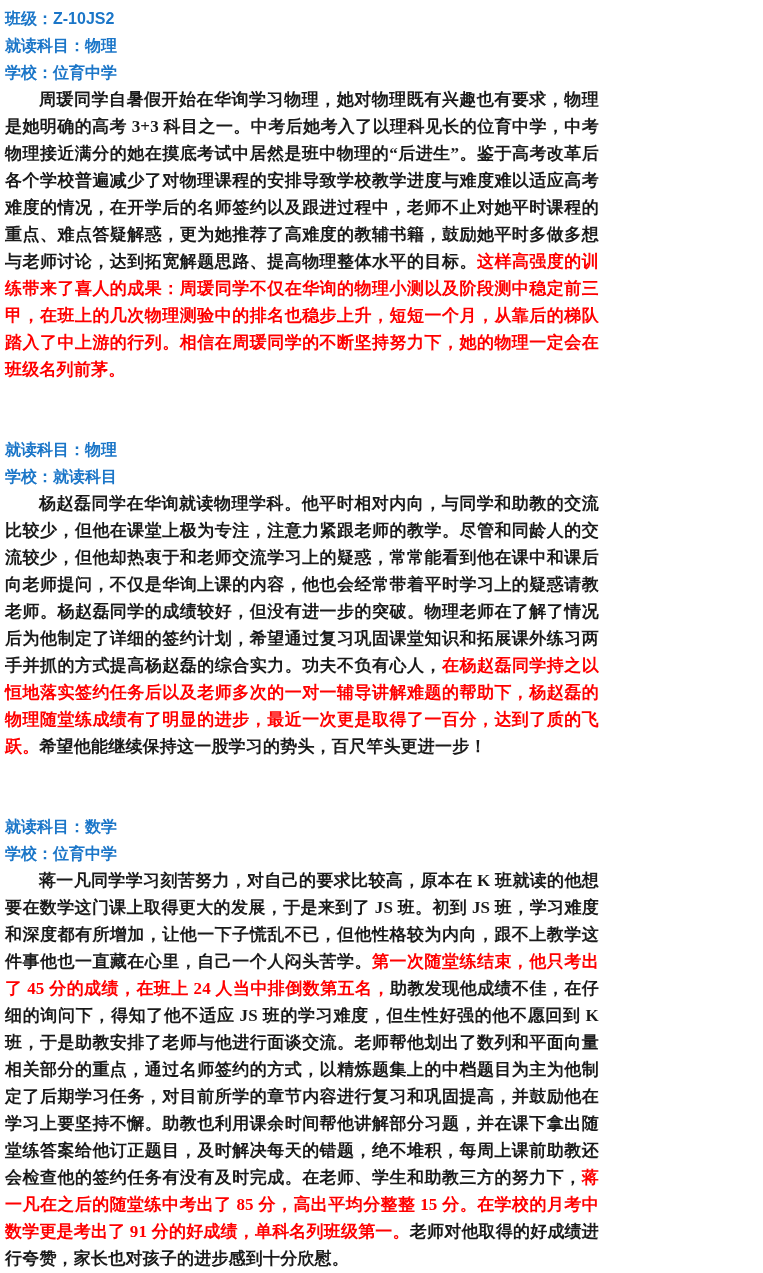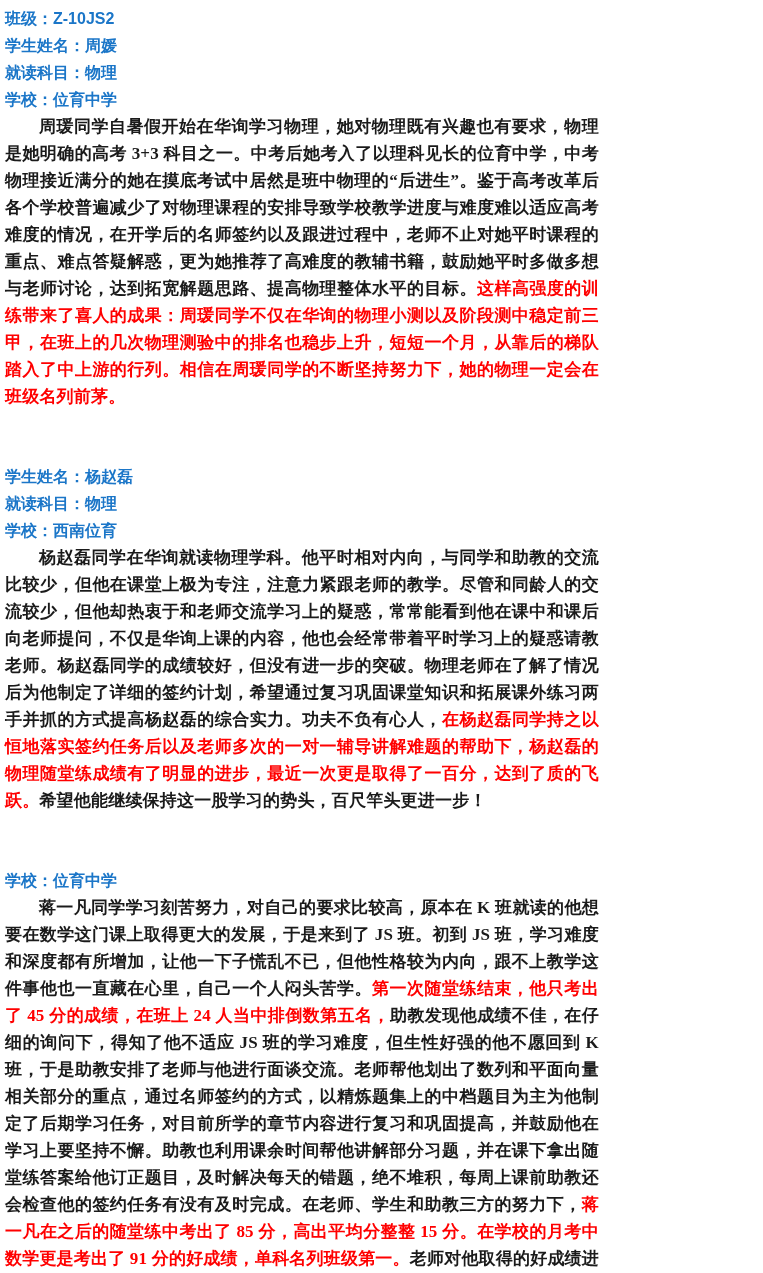--- a/index.html
+++ b/index.html
@@ -45,44 +45,41 @@
 </head>
 <body>
 
 <main class="page">
   <div id="sections-root">
   <section class="report">
     <div class="meta-row">
       <span class="lab">班级：</span><span class="val">Z-10JS2</span>
     </div>
     <div class="meta-row">
-      <span class="lab">学生姓名：</span><span class="val">周媛</span>
-    </div>
-    <div class="meta-row">
       <span class="lab">就读科目：</span><span class="val">物理</span>
     </div>
     <div class="meta-row">
       <span class="lab">学校：</span><span class="val">位育中学</span>
     </div>
     <p class="report-paragraph"><span class="run-normal">周瑗同学自暑假开始在华询学习物理，她对物理既有兴趣也有要求，物理是她明确的高考 3+3 科目之一。中考后她考入了以理科见长的位育中学，中考物理接近满分的她在摸底考试中居然是班中物理的“后进生”。鉴于高考改革后各个学校普遍减少了对物理课程的安排导致学校教学进度与难度难以适应高考难度的情况，在开学后的名师签约以及跟进过程中，老师不止对她平时课程的重点、难点答疑解惑，更为她推荐了高难度的教辅书籍，鼓励她平时多做多想与老师讨论，达到拓宽解题思路、提高物理整体水平的目标。</span><span class="run-red">这样高强度的训练带来了喜人的成果：周瑗同学不仅在华询的物理小测以及阶段测中稳定前三甲，在班上的几次物理测验中的排名也稳步上升，短短一个月，从靠后的梯队踏入了中上游的行列。相信在周瑗同学的不断坚持努力下，她的物理一定会在班级名列前茅。</span></p>
   </section>
 
   <section class="report">
     <div class="meta-row">
-      <span class="lab">学生姓名：</span><span class="val">杨赵磊</span>
-    </div>
-    <div class="meta-row">
       <span class="lab">就读科目：</span><span class="val">物理</span>
     </div>
     <div class="meta-row">
-      <span class="lab">学校：</span><span class="val">西南位育</span>
+      <span class="lab">学校：</span><span class="val">就读科目</span>
     </div>
     <p class="report-paragraph"><span class="run-normal">杨赵磊同学在华询就读物理学科。他平时相对内向，与同学和助教的交流比较少，但他在课堂上极为专注，注意力紧跟老师的教学。尽管和同龄人的交流较少，但他却热衷于和老师交流学习上的疑惑，常常能看到他在课中和课后向老师提问，不仅是华询上课的内容，他也会经常带着平时学习上的疑惑请教老师。杨赵磊同学的成绩较好，但没有进一步的突破。物理老师在了解了情况后为他制定了详细的签约计划，希望通过复习巩固课堂知识和拓展课外练习两手并抓的方式提高杨赵磊的综合实力。功夫不负有心人，</span><span class="run-red">在杨赵磊同学持之以恒地落实签约任务后以及老师多次的一对一辅导讲解难题的帮助下，杨赵磊的物理随堂练成绩有了明显的进步，最近一次更是取得了一百分，达到了质的飞跃。</span><span class="run-normal">希望他能继续保持这一股学习的势头，百尺竿头更进一步！</span></p>
   </section>
 
   <section class="report">
+    <div class="meta-row">
+      <span class="lab">就读科目：</span><span class="val">数学</span>
+    </div>
     <div class="meta-row">
       <span class="lab">学校：</span><span class="val">位育中学</span>
     </div>
     <p class="report-paragraph"><span class="run-normal">蒋一凡同学学习刻苦努力，对自己的要求比较高，原本在 K 班就读的他想要在数学这门课上取得更大的发展，于是来到了 JS 班。初到 JS 班，学习难度和深度都有所增加，让他一下子慌乱不已，但他性格较为内向，跟不上教学这件事他也一直藏在心里，自己一个人闷头苦学。</span><span class="run-red">第一次随堂练结束，他只考出了 45 分的成绩，在班上 24 人当中排倒数第五名，</span><span class="run-normal">助教发现他成绩不佳，在仔细的询问下，得知了他不适应 JS 班的学习难度，但生性好强的他不愿回到 K 班，于是助教安排了老师与他进行面谈交流。老师帮他划出了数列和平面向量相关部分的重点，通过名师签约的方式，以精炼题集上的中档题目为主为他制定了后期学习任务，对目前所学的章节内容进行复习和巩固提高，并鼓励他在学习上要坚持不懈。助教也利用课余时间帮他讲解部分习题，并在课下拿出随堂练答案给他订正题目，及时解决每天的错题，绝不堆积，每周上课前助教还会检查他的签约任务有没有及时完成。在老师、学生和助教三方的努力下，</span><span class="run-red">蒋一凡在之后的随堂练中考出了 85 分，高出平均分整整 15 分。在学校的月考中数学更是考出了 91 分的好成绩，单科名列班级第一。</span><span class="run-normal">老师对他取得的好成绩进行夸赞，家长也对孩子的进步感到十分欣慰。</span></p>
   </section>
 </div>
 </main>
 
 </body></html>

